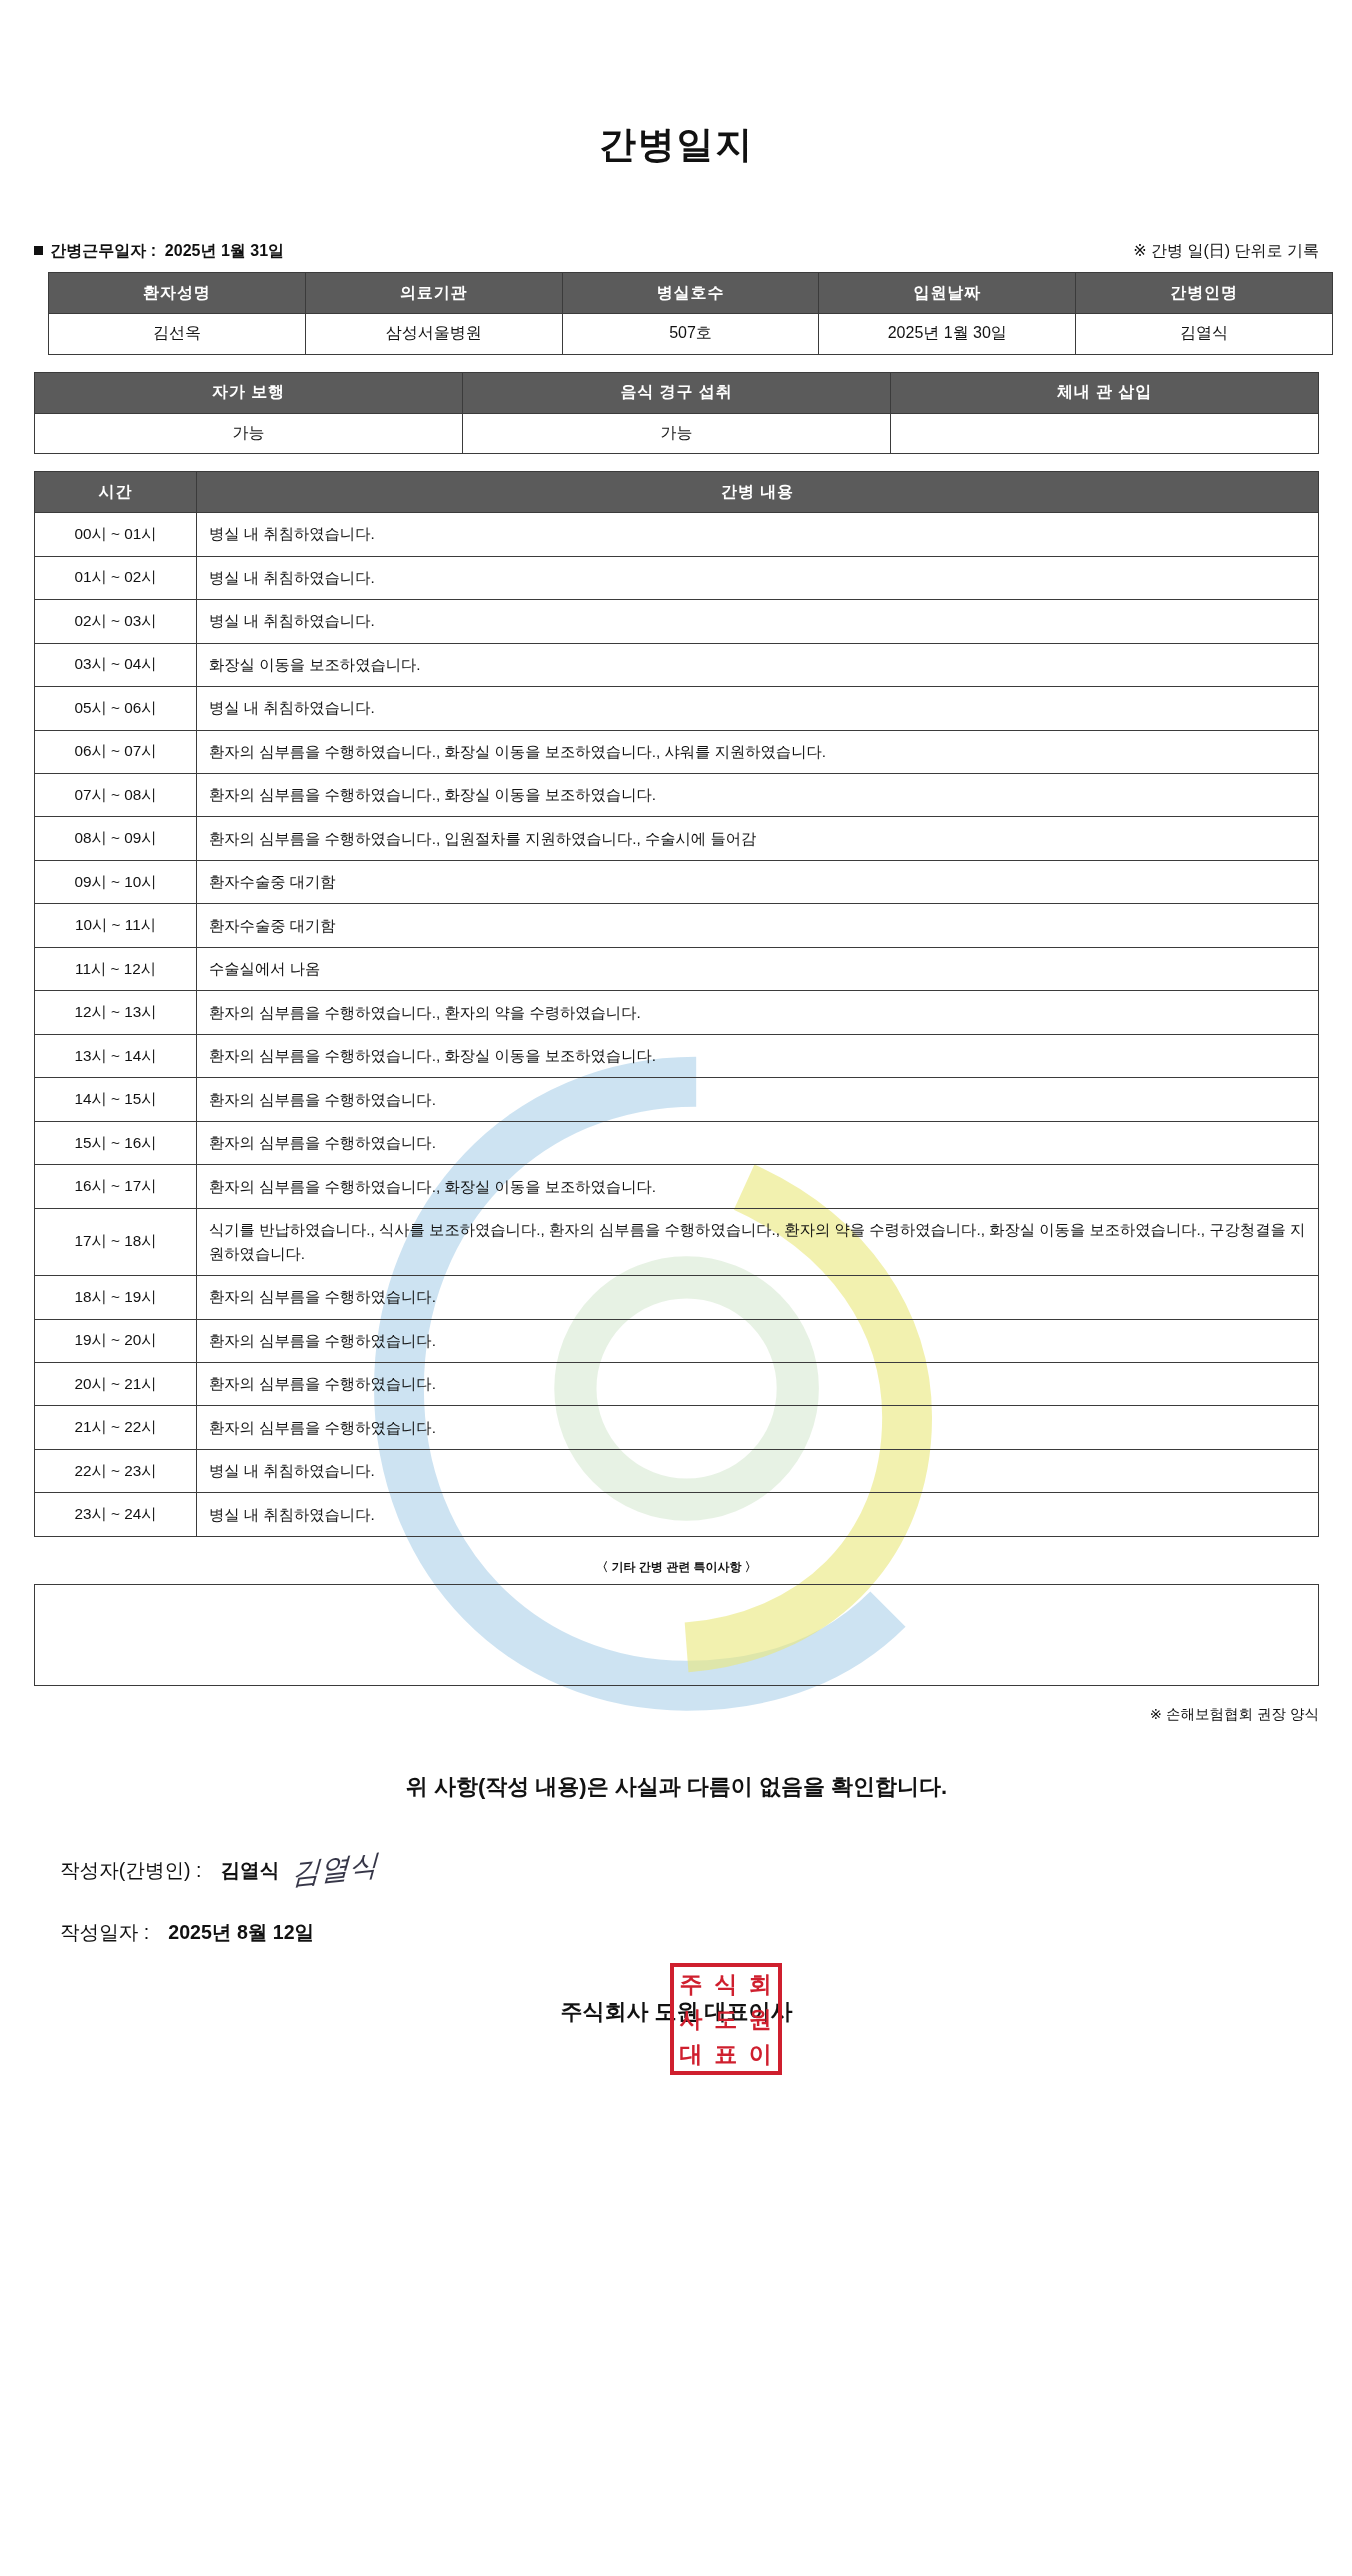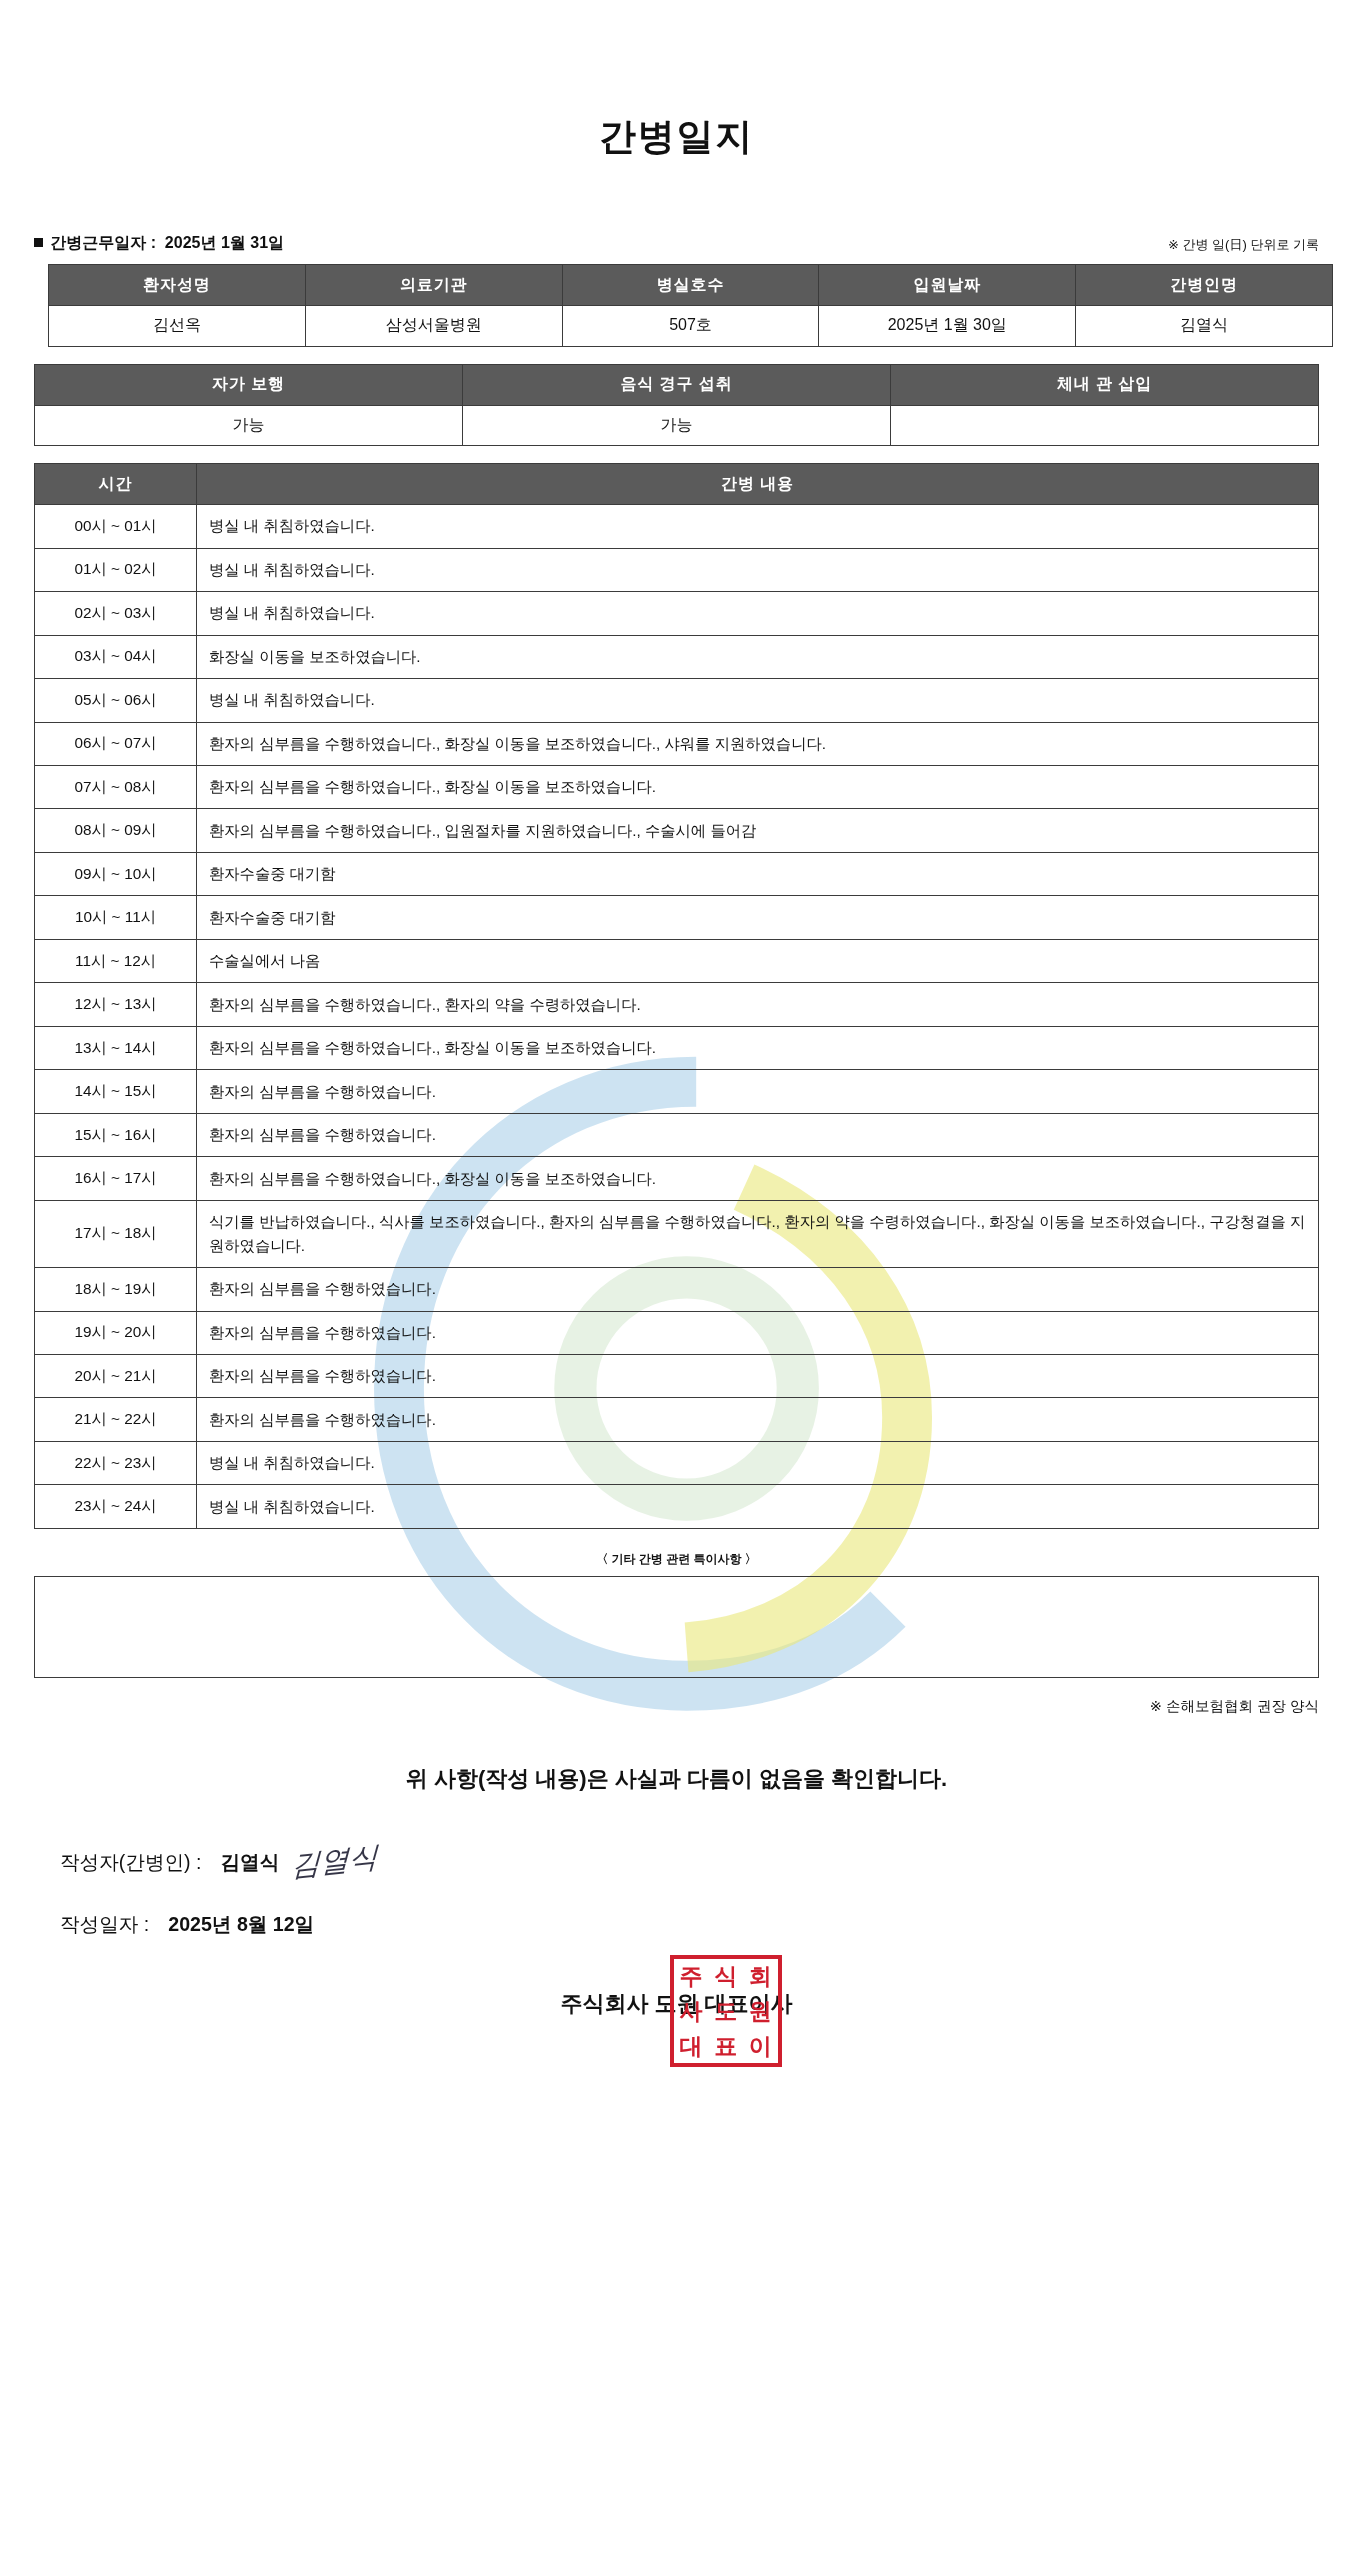--- a/index.html
+++ b/index.html
@@ -33,40 +33,40 @@
     opacity: 1;
   }
 
   .content { position: relative; z-index: 2; }
 
   h1.doc-title {
     text-align: center;
     font-size: 37px;
     font-weight: bold;
     letter-spacing: 1.7px;
-    margin: 4px;
+    margin: 12px;
     padding-top: 108px;
   }
 
   .meta-row {
     display: flex;
     justify-content: space-between;
     align-items: flex-end;
     margin: 51px 34px 10.2px 34px;
     font-size: 16px;
   }
   .meta-left { font-weight: bold; margin-top: 20px; }
   .meta-left .sq {
     display: inline-block;
     width: 9.4px; height: 9.4px;
     background: #111;
     margin-right: 6.8px;
     vertical-align: 0.9px;
   }
-  .meta-right { font-size: 13px; }
+  .meta-right { font-size: 16px; }
 
   table {
     border-collapse: collapse;
     margin: 0 34px;
     width: calc(100% - 68px);
     table-layout: fixed;
   }
   table.tbl-top { margin-bottom: 17px; margin-left: 48px; }
   table.tbl-mid { margin-bottom: 17px; }
 

